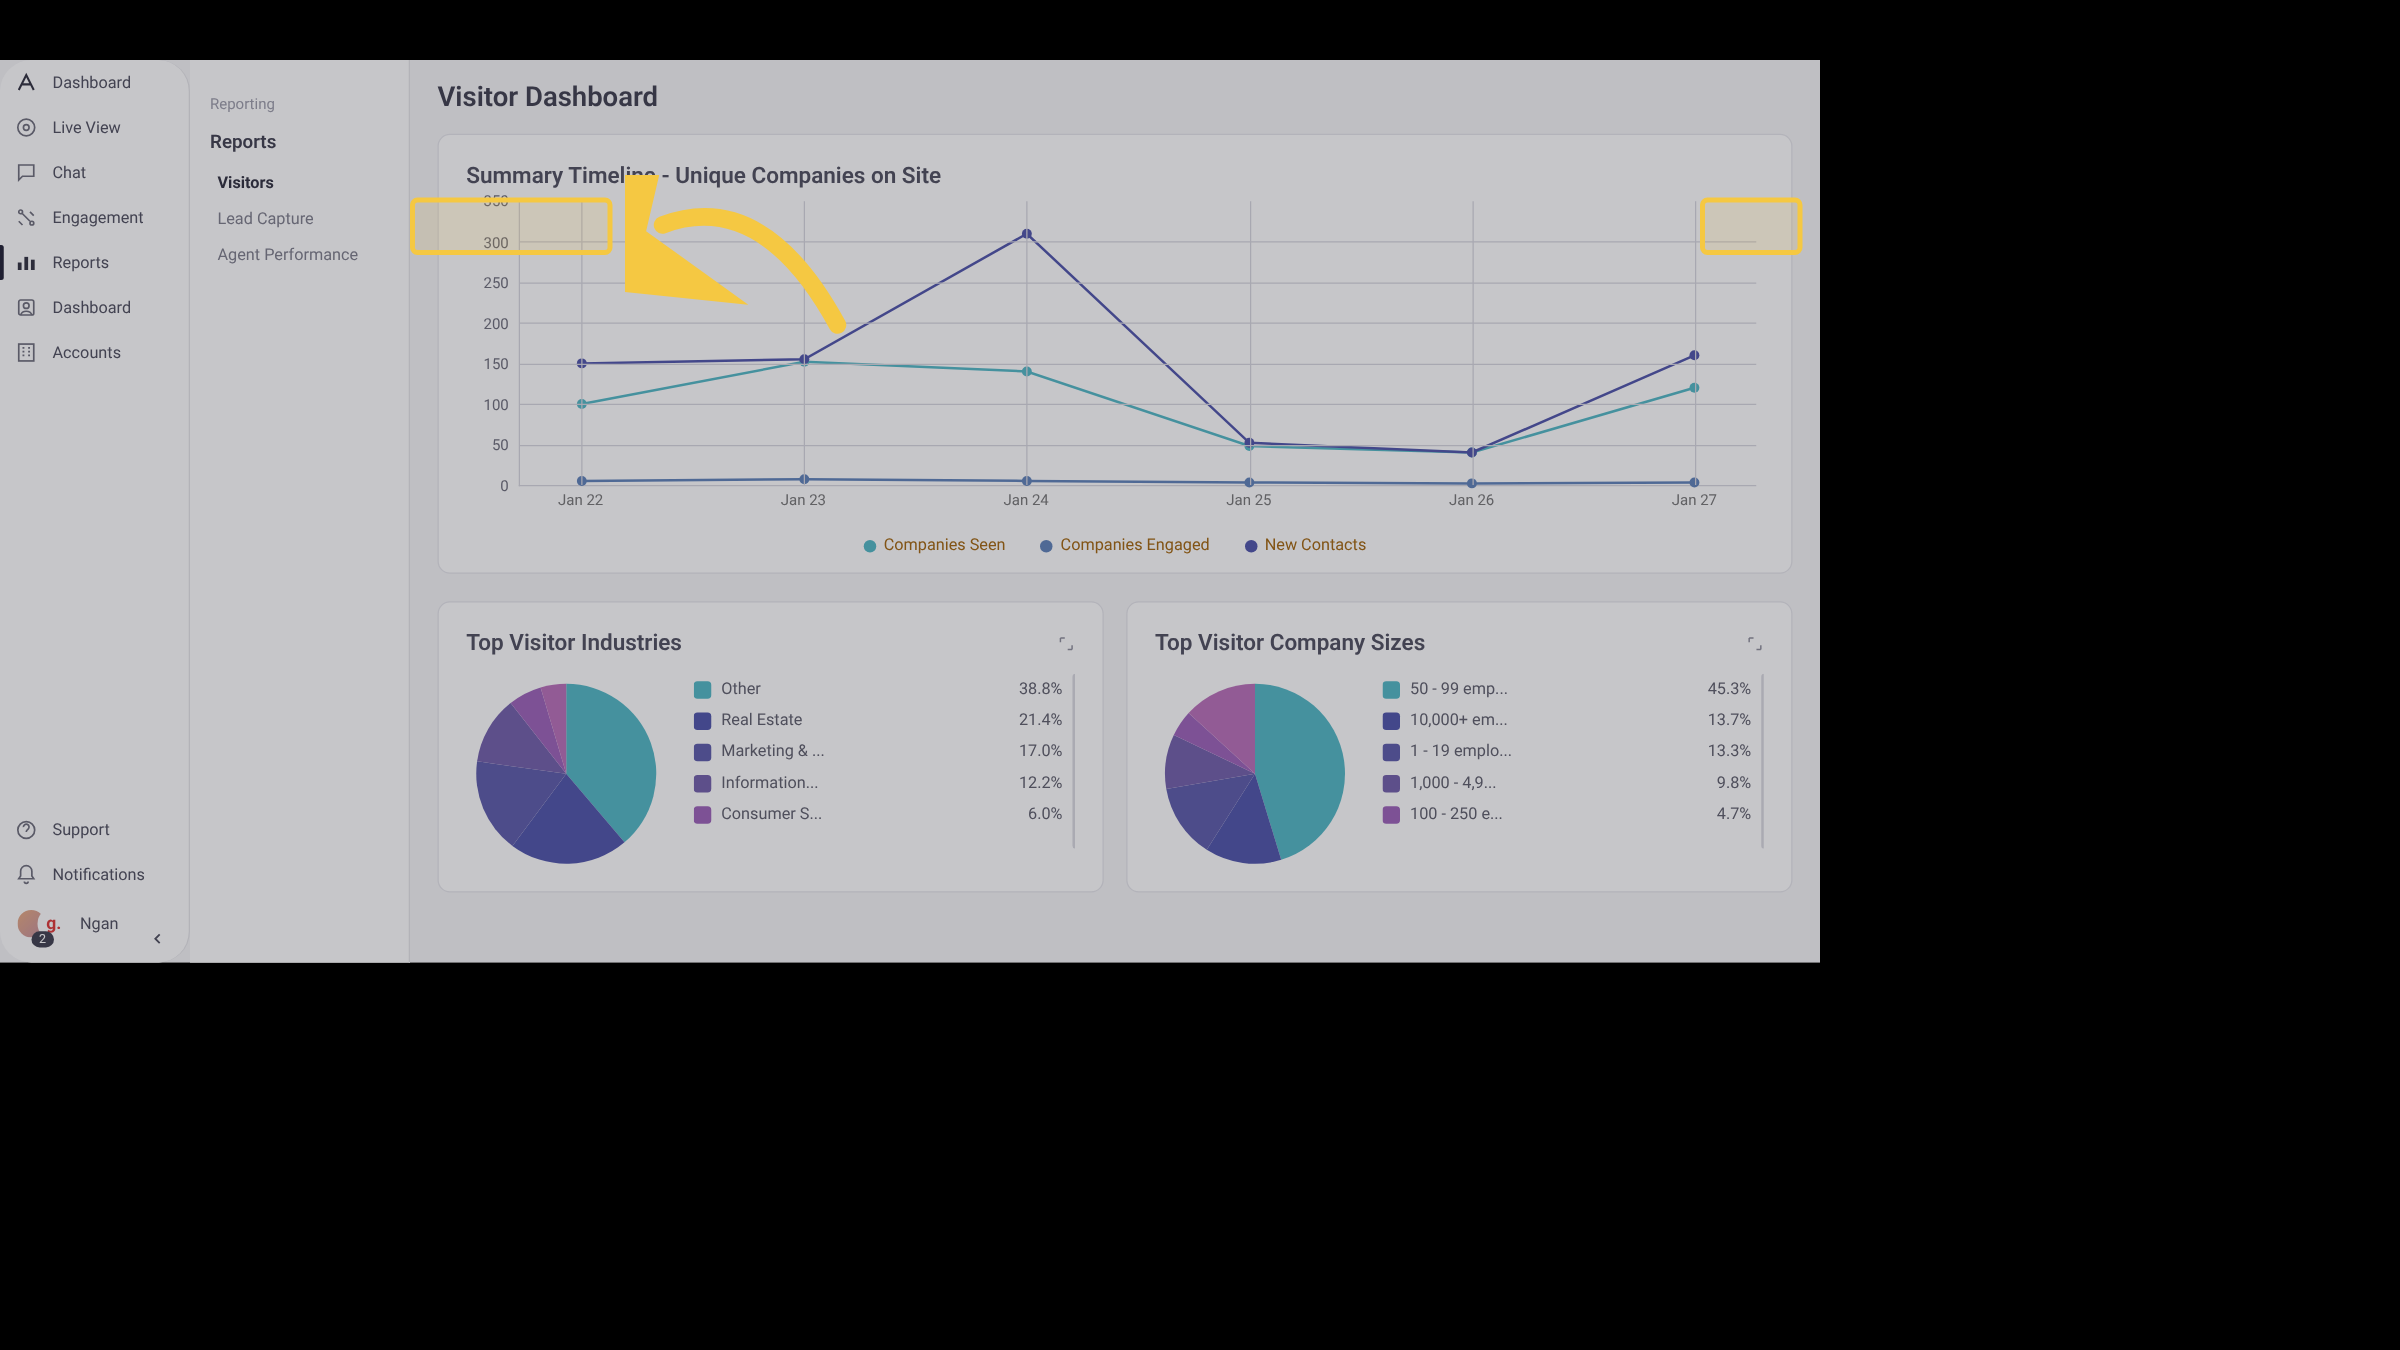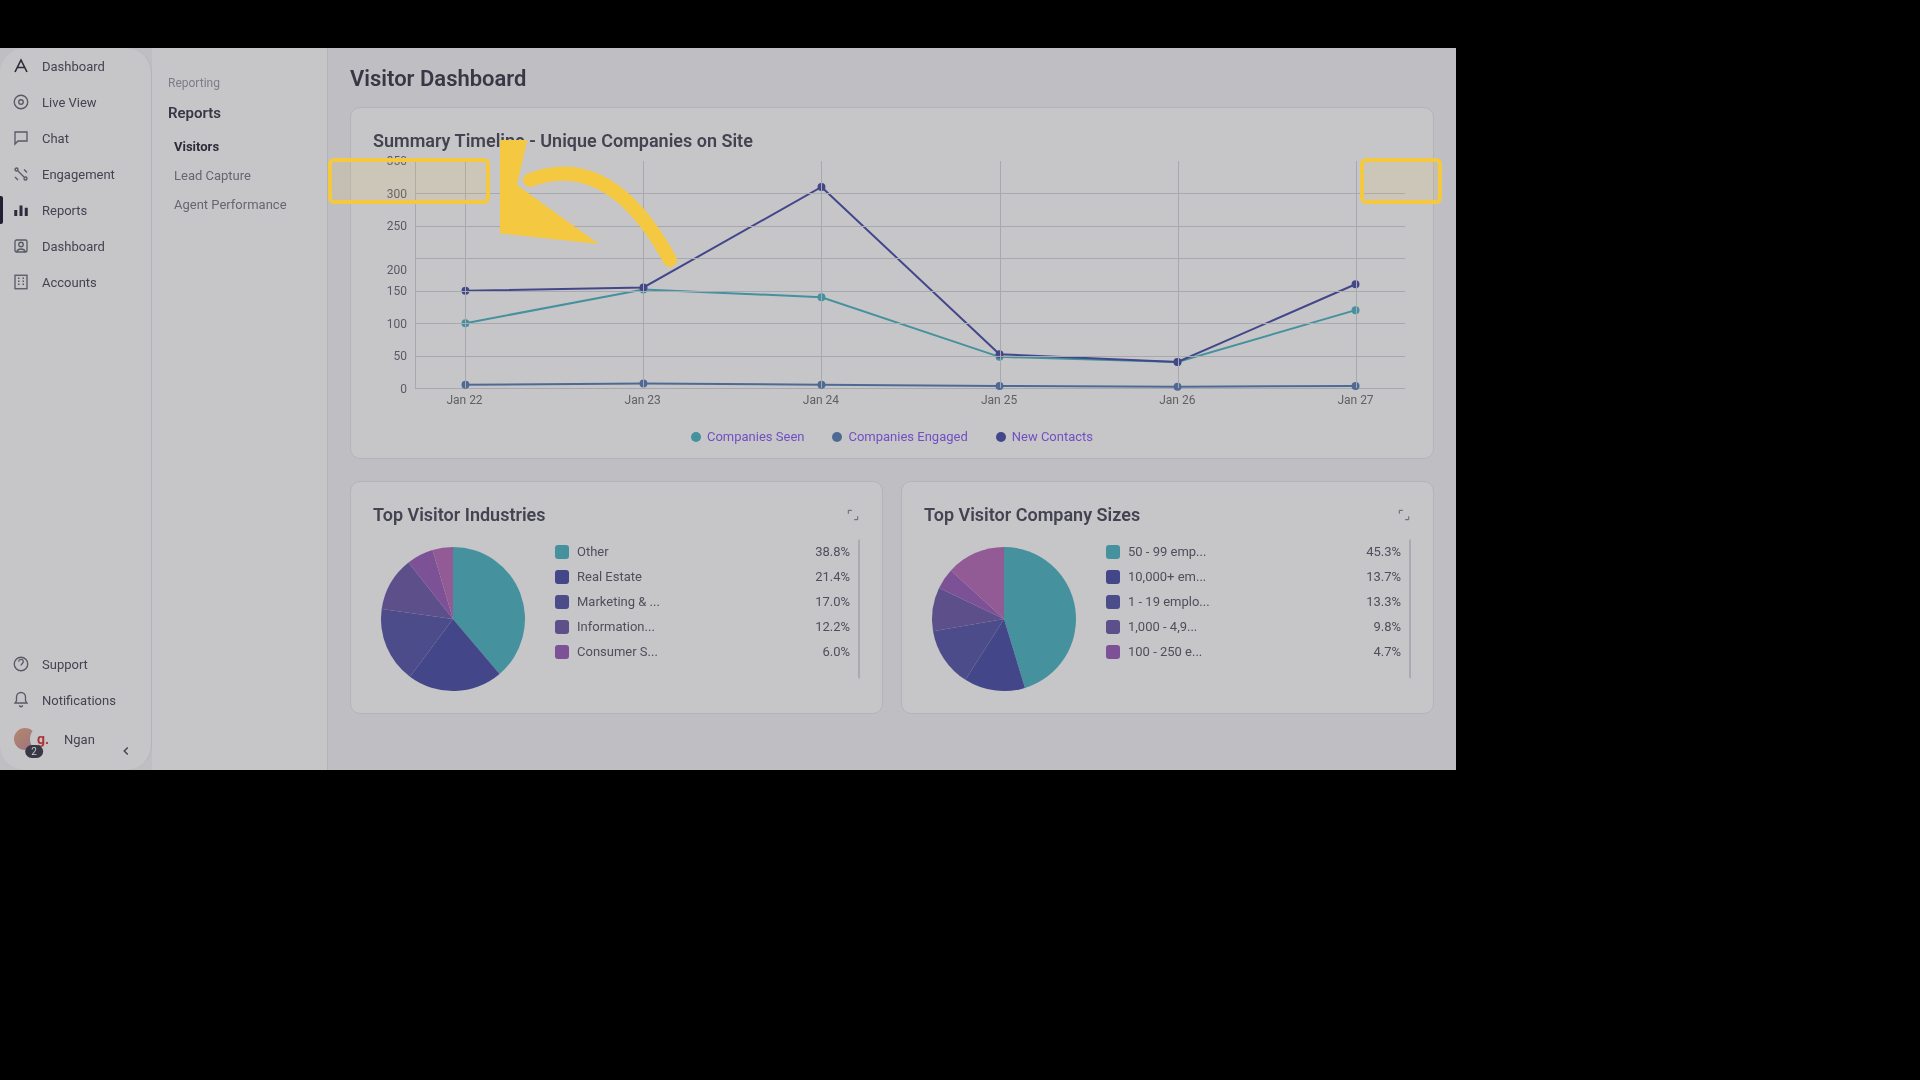--- a/index.html
+++ b/index.html
@@ -245,21 +245,21 @@
       font-size: 12px;
       color: #737373;
       transform: translateX(-50%);
     }
     .legend {
       display: flex;
       justify-content: center;
       gap: 28px;
       margin-top: 8px;
       font-size: 13px;
-      color: #8b5cf6;
+      color: #a16207;
     }
     .legend-item {
       display: flex;
       align-items: center;
       gap: 6px;
     }
     .legend-dot {
       width: 10px;
       height: 10px;
       border-radius: 50%;
@@ -458,21 +458,21 @@
     <div class="page-title">Visitor Dashboard</div>
 
     <div class="card">
       <div class="card-title">Summary Timeline - Unique Companies on Site</div>
       <div class="chart-wrap">
         <div class="y-axis" id="y-axis">
             <div class="y-tick" style="top: 100%;">0</div>
             <div class="y-tick" style="top: 85.7143%;">50</div>
             <div class="y-tick" style="top: 71.4286%;">100</div>
             <div class="y-tick" style="top: 57.1429%;">150</div>
-            <div class="y-tick" style="top: 42.8571%; margin-top: 11px;">200</div>
+            <div class="y-tick" style="top: 42.8571%;">200</div>
             <div class="y-tick" style="top: 28.5714%;">250</div>
             <div class="y-tick" style="top: 14.2857%;">300</div>
             <div class="y-tick" style="top: 0%;">350</div>
           </div>
         <div class="plot-area" id="plot-area">
           <svg id="line-svg" width="100%" height="100%" style="position:absolute;inset:0;overflow:visible" viewBox="0 0 1000 228" preserveAspectRatio="none">
               <path d="M 50.0 162.9 L 230.0 129.0 L 410.0 136.8 L 590.0 196.7 L 770.0 201.9 L 950.0 149.8" stroke="#4db6c4" stroke-width="2" fill="none" vector-effect="non-scaling-stroke"></path>
               <circle cx="50" cy="162.85714285714286" r="4" fill="#4db6c4" vector-effect="non-scaling-stroke"></circle>
               <circle cx="230" cy="128.98285714285714" r="4" fill="#4db6c4" vector-effect="non-scaling-stroke"></circle>
               <circle cx="410" cy="136.79999999999998" r="4" fill="#4db6c4" vector-effect="non-scaling-stroke"></circle>

